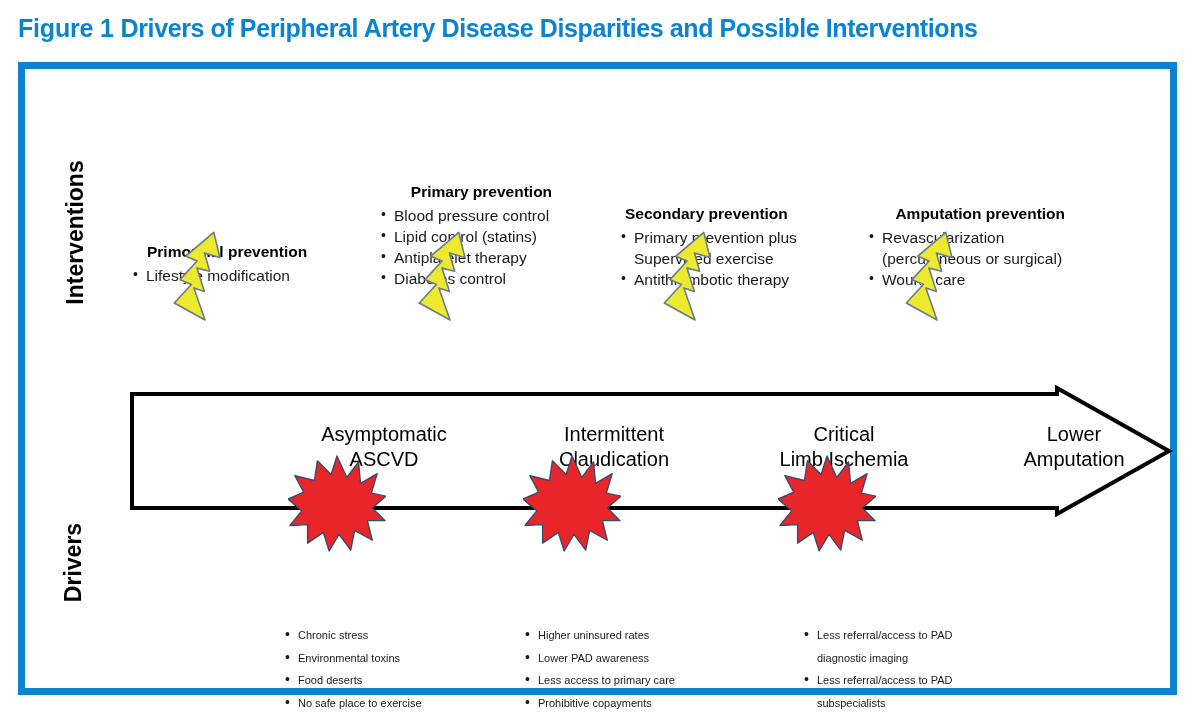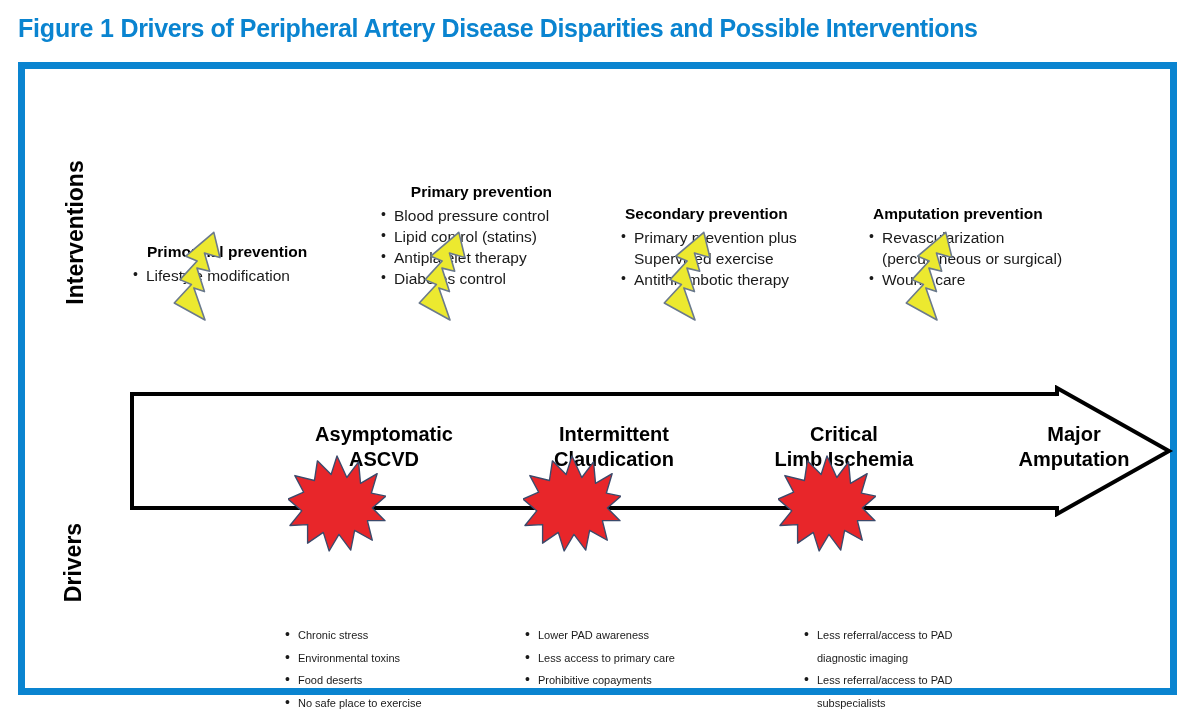--- a/index.html
+++ b/index.html
@@ -106,41 +106,41 @@
   }
   .bullet-list li.cont::before { content: ""; }
 
   #block-primordial { left: 104px; top: 172px; }
   #block-primordial .block-heading { text-align: left; padding-left: 18px; }
   #block-primary    { left: 352px; top: 112px; }
   #block-primary .block-heading { text-align: right; padding-left: 8px; }
   #block-secondary  { left: 592px; top: 134px; }
   #block-secondary .block-heading { text-align: left; padding-left: 8px; }
   #block-amputation { left: 840px; top: 134px; }
-  #block-amputation .block-heading { text-align: left; padding-left: 8px; }
+  #block-amputation .block-heading { text-align: right; padding-left: 8px; }
 
   
   .bolt {
     position: absolute;
     width: 58px;
     height: 92px;
   }
 
   
   #stage-arrow {
     position: absolute;
     left: 104px;
     top: 316px;
     width: 1045px;
     height: 132px;
   }
   .stage-label {
     position: absolute;
     top: 37px;
-    font-weight: bold;
+    font-weight: normal;
     font-size: 20px;
     line-height: 25px;
     text-align: center;
     color: #000;
   }
   #stage-0 { left: 160px; width: 190px; }
   #stage-1 { left: 390px; width: 190px; }
   #stage-2 { left: 605px; width: 220px; }
   #stage-3 { left: 850px; width: 190px; }
 
@@ -236,21 +236,21 @@
     </div>
     <div class="stage-label" id="stage-1">
       <div>Intermittent</div>
       <div>Claudication</div>
     </div>
     <div class="stage-label" id="stage-2">
       <div>Critical</div>
       <div>Limb Ischemia</div>
     </div>
     <div class="stage-label" id="stage-3">
-      <div>Major</div>
+      <div>Lower</div>
       <div>Amputation</div>
     </div>
   </div>
 
   <svg class="starburst" style="left:263px; top:385px;" viewBox="0 0 100 100">
     <polygon points="50,2 60,24 72,8 74,30 91,20 85,40 100,43 86,55 99,68 81,68 86,88 68,78 64,98 52,82 42,99 36,80 20,91 20,72 2,73 14,58 0,46 16,39 7,22 27,27 30,7 44,21" fill="#e8262a" stroke="#3b4a6b" stroke-width="1.4" stroke-linejoin="round"></polygon>
   </svg>
   <svg class="starburst" style="left:498px; top:385px;" viewBox="0 0 100 100">
     <polygon points="50,2 60,24 72,8 74,30 91,20 85,40 100,43 86,55 99,68 81,68 86,88 68,78 64,98 52,82 42,99 36,80 20,91 20,72 2,73 14,58 0,46 16,39 7,22 27,27 30,7 44,21" fill="#e8262a" stroke="#3b4a6b" stroke-width="1.4" stroke-linejoin="round"></polygon>
   </svg>
@@ -262,20 +262,21 @@
     <ul class="bullet-list">
       <li>Chronic stress</li>
       <li>Environmental toxins</li>
       <li>Food deserts</li>
       <li>No safe place to exercise</li>
     </ul>
   </div>
 
   <div class="driver-block" id="drivers-1">
     <ul class="bullet-list">
+      <li>Higher uninsured rates</li>
       <li>Lower PAD awareness</li>
       <li>Less access to primary care</li>
       <li>Prohibitive copayments</li>
     </ul>
   </div>
 
   <div class="driver-block" id="drivers-2">
     <ul class="bullet-list">
       <li>Less referral/access to PAD</li>
       <li class="cont">diagnostic imaging</li>

